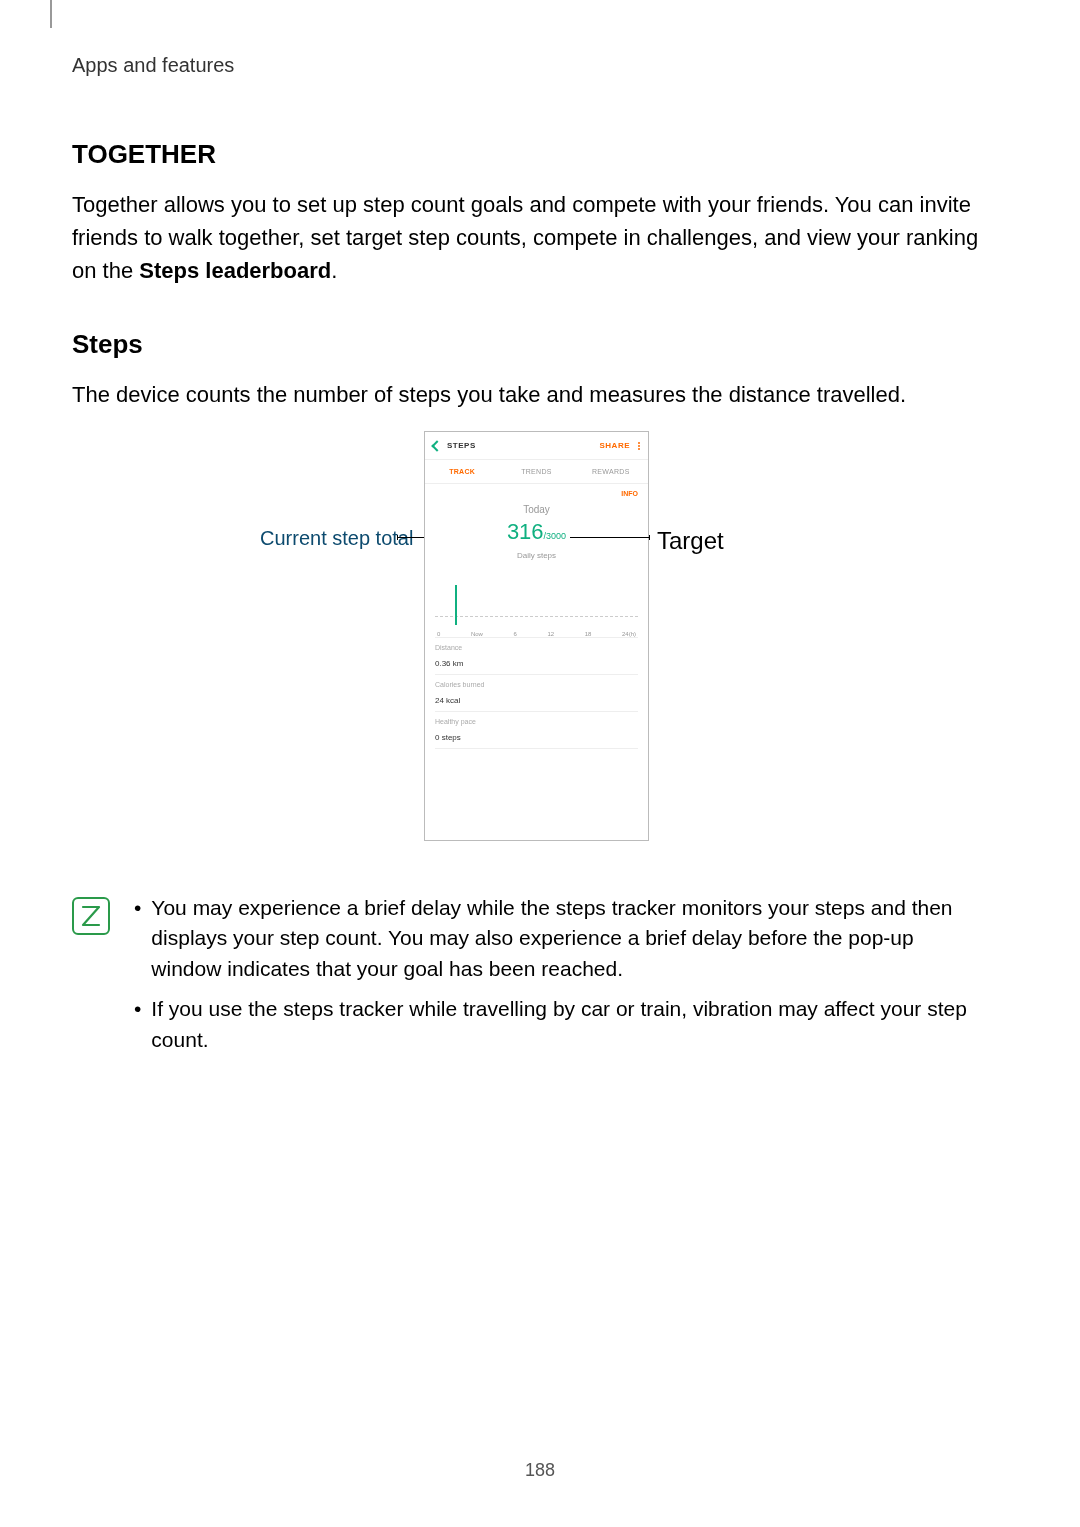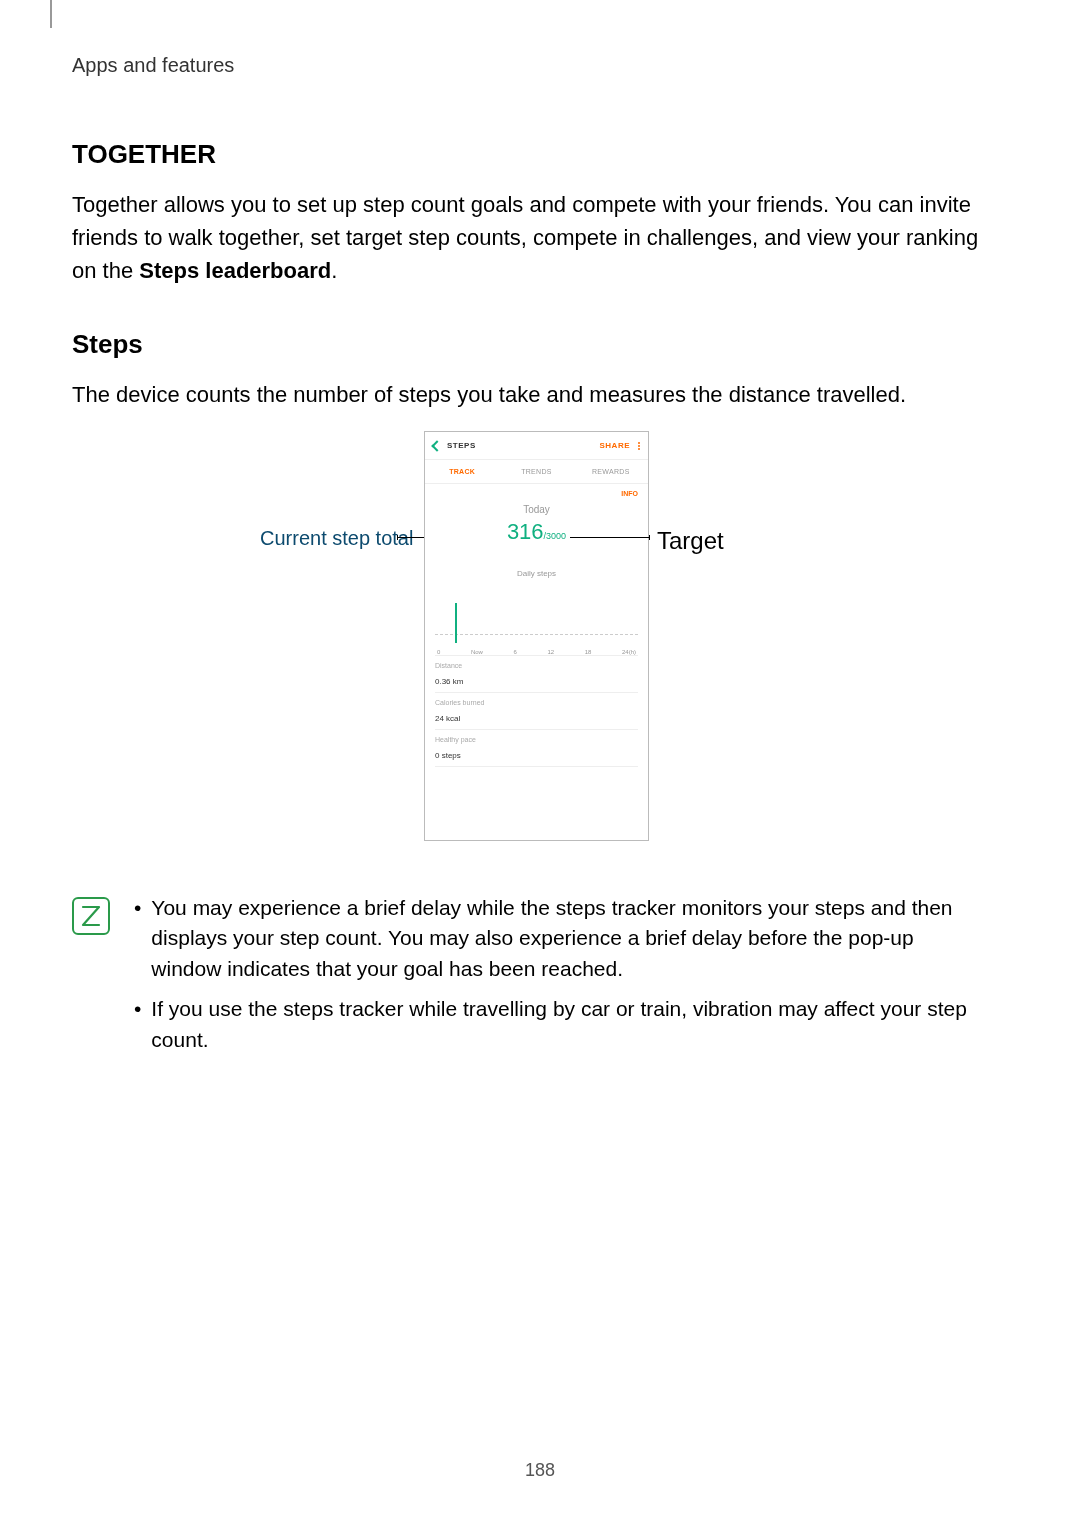--- a/index.html
+++ b/index.html
@@ -89,21 +89,21 @@
     color: #999;
     letter-spacing: 0.3px;
   }
   .phone-tab.active { color: #ff6a00; font-weight: bold; }
   .phone-body { position: relative; padding: 6px 10px 0 10px; }
   .info-lbl { position: absolute; right: 10px; top: 6px; font-size: 7px; color: #ff6a00; font-weight: bold; }
   .today-lbl { text-align: center; font-size: 10px; color: #999; margin-top: 14px; }
   .big-row { text-align: center; margin-top: 4px; }
   .big-num { font-size: 22px; color: #10b080; font-weight: 400; }
   .goal-num { font-size: 9px; color: #10b080; }
-  .daily-lbl { text-align: center; font-size: 8px; color: #999; margin-top: 24px; }
+  .daily-lbl { text-align: center; font-size: 8px; color: #999; margin-top: 6px; }
   .chart-area { height: 70px; position: relative; margin-top: 8px; border-bottom: 1px solid #eee; }
   .dashed {
     position: absolute;
     left: 0; right: 0; top: 48px;
     border-top: 1px dashed #ccc;
   }
   .bar {
     position: absolute;
     left: 20px; bottom: 12px;
     width: 2px; height: 40px;

